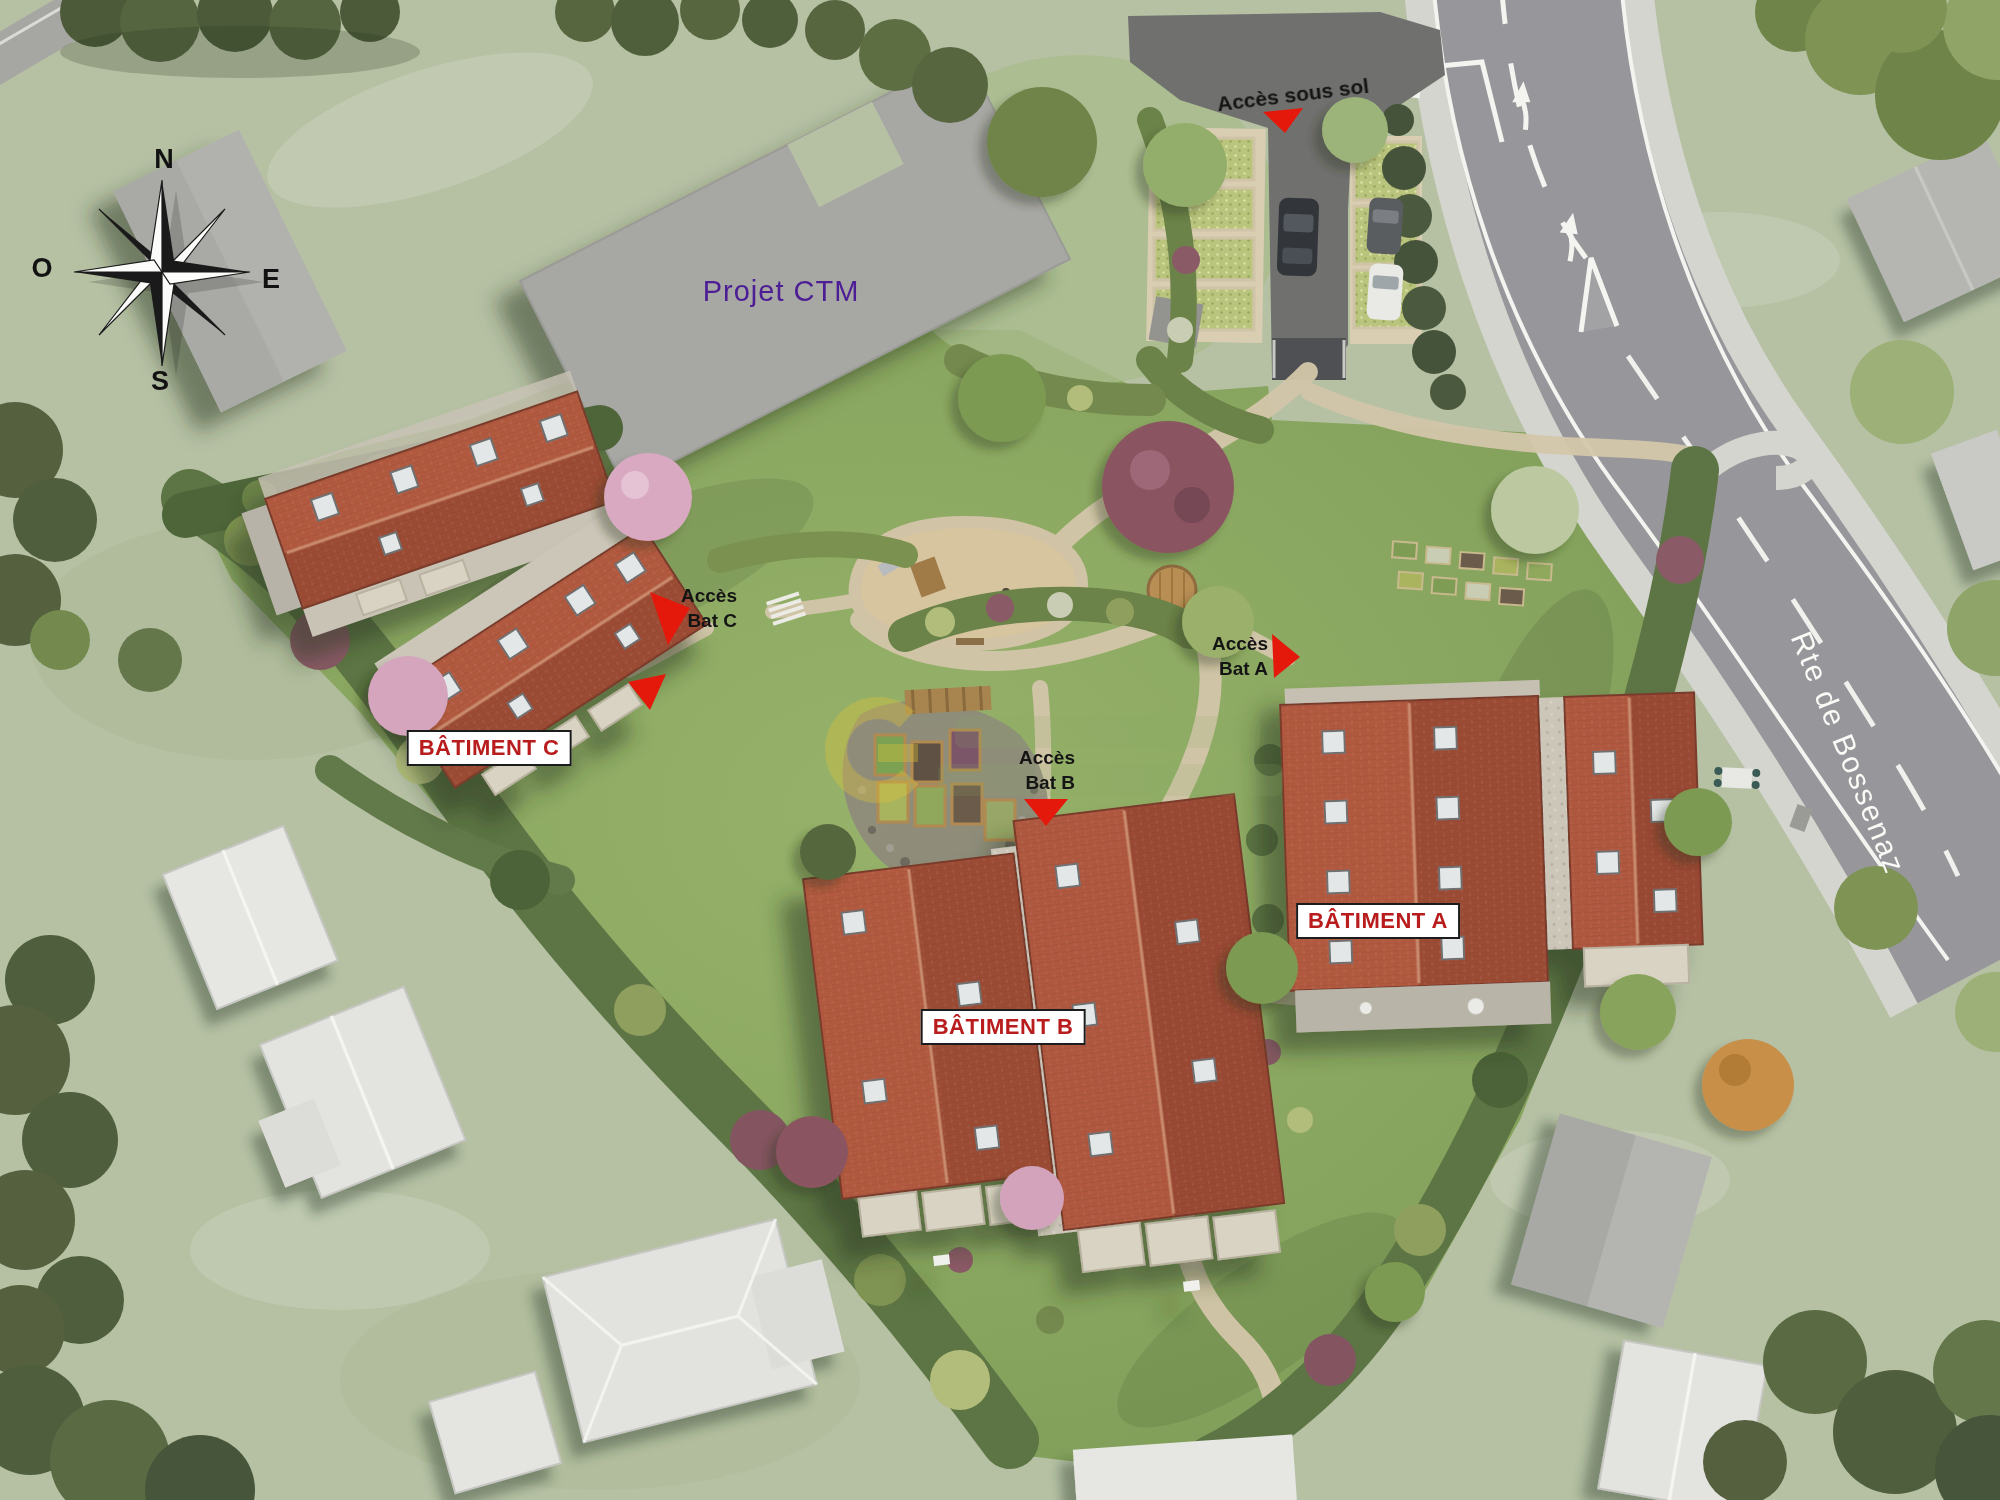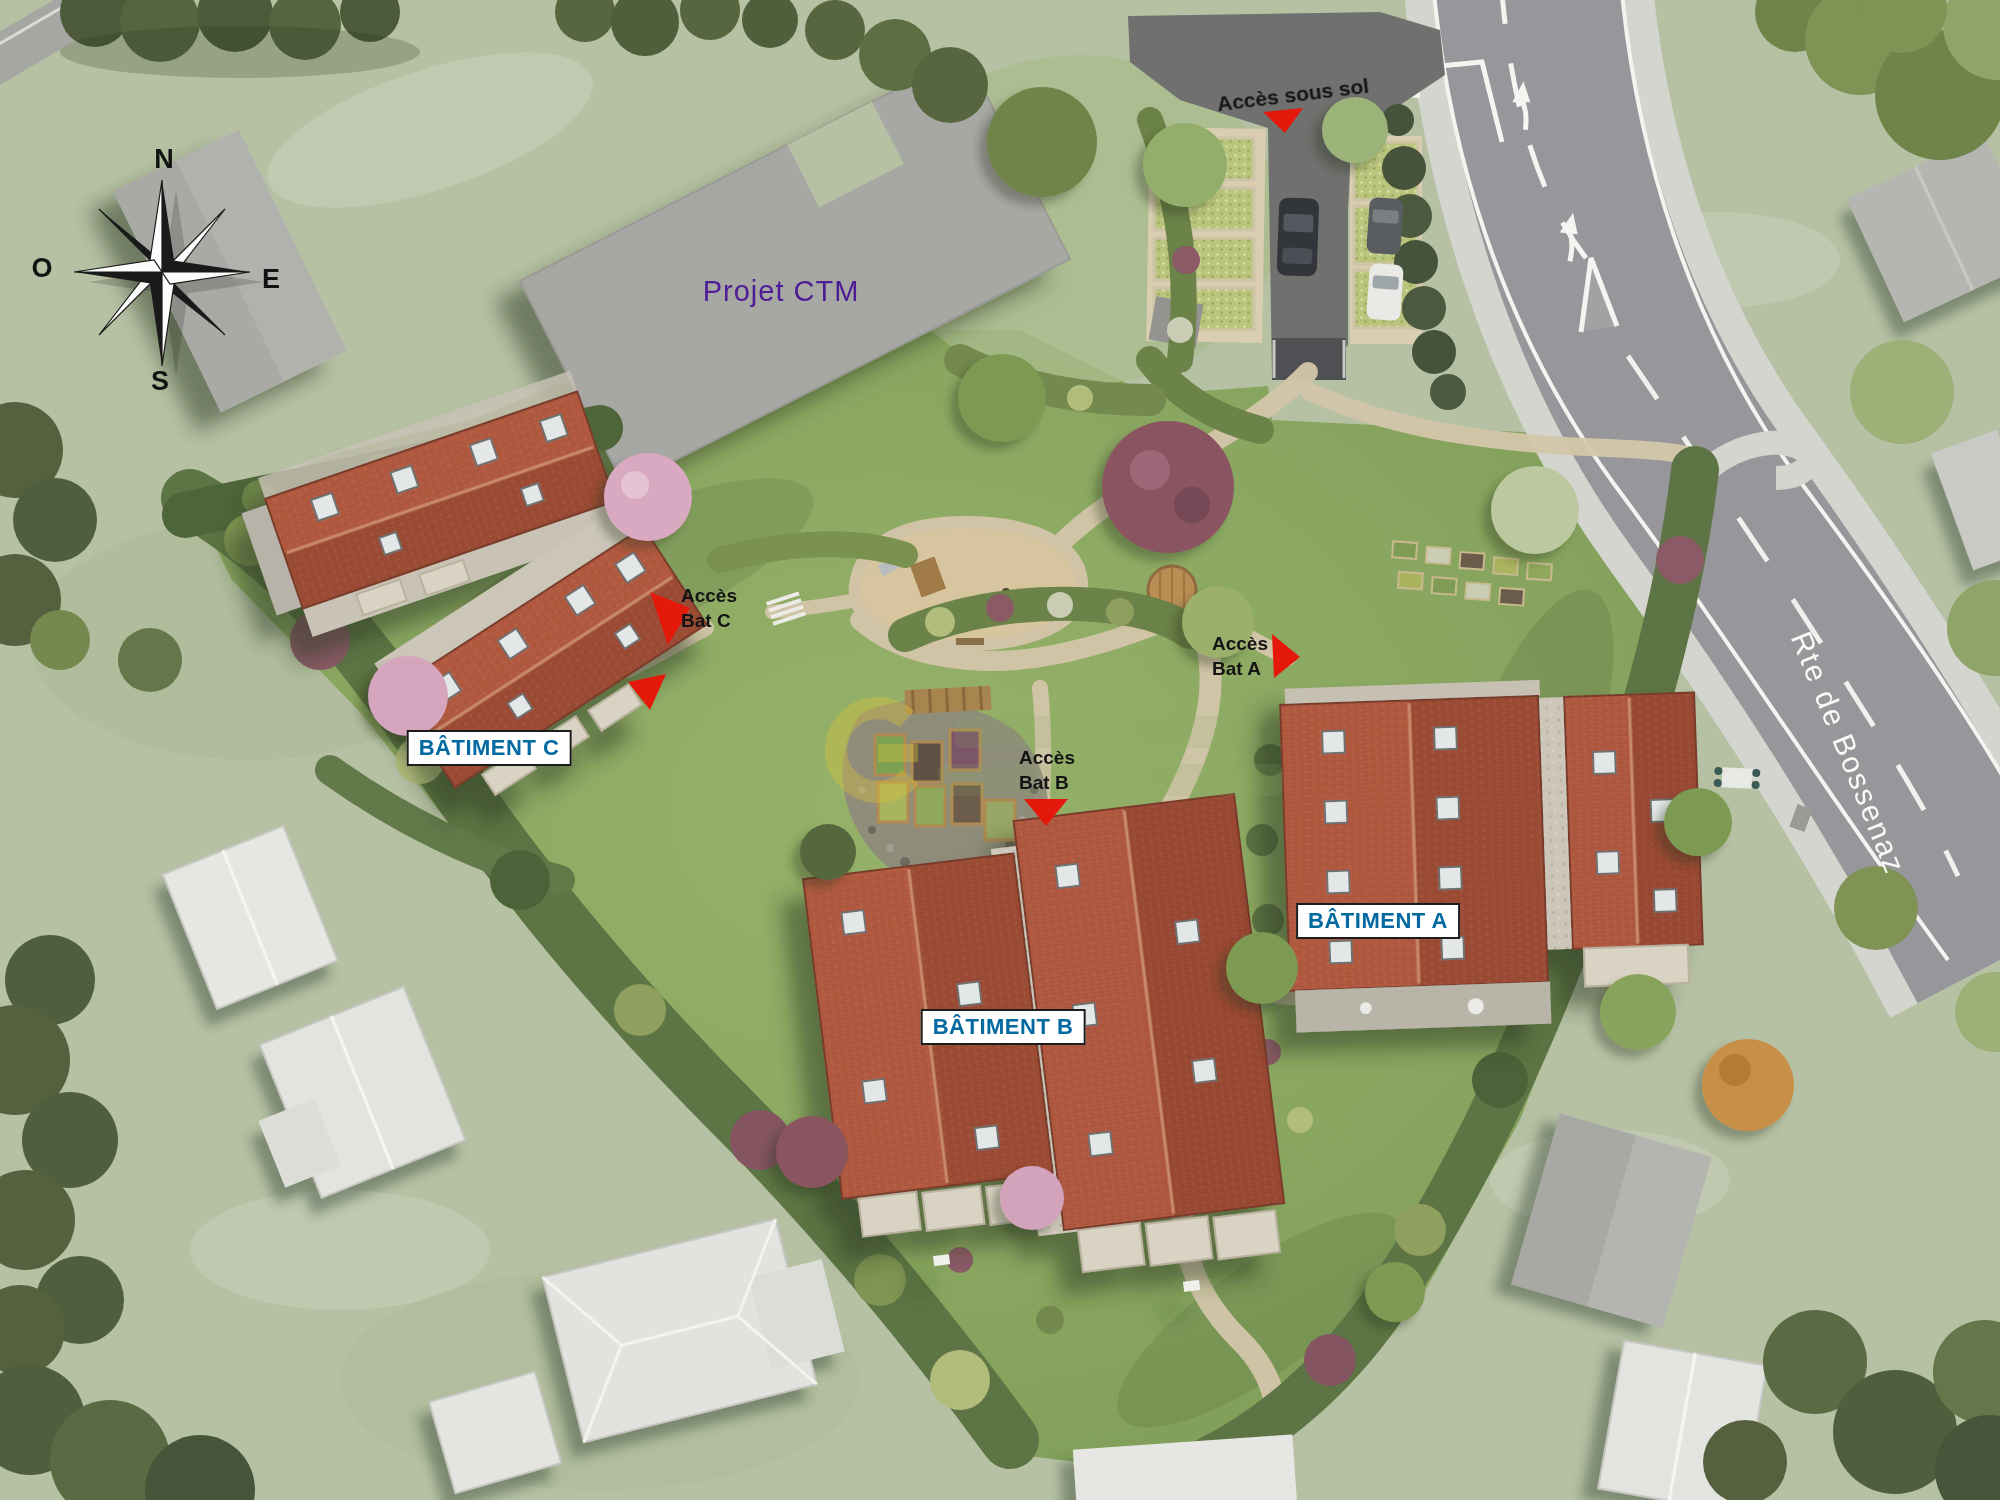--- a/index.html
+++ b/index.html
@@ -4,27 +4,27 @@
 <style>
   html,body{margin:0;padding:0;background:#888;}
   .stage{position:relative;width:2000px;height:1500px;overflow:hidden;
          font-family:"Liberation Sans",sans-serif;background:#b6c1a4;}
   .stage svg{position:absolute;left:0;top:0;}
   .lbl{position:absolute;transform:translate(-50%,-50%);white-space:nowrap;}
   .compass-letter{font-size:27px;font-weight:bold;color:#121212;}
   .projet{font-size:29px;color:#4c1d95;letter-spacing:1px;}
   .road-name{font-size:30px;color:#fafaf6;letter-spacing:2px;
              transform:translate(-50%,-50%) rotate(68deg);}
-  .acc{position:absolute;transform:translate(-50%,-50%);text-align:left;
+  .acc{position:absolute;transform:translate(-50%,-50%);text-align:right;
        font-size:19px;line-height:25px;font-weight:bold;color:#141414;}
   .acc span{display:block;}
   .acc-tilt{transform:translate(-50%,-50%) rotate(-7deg);font-size:21px;}
   .bbox{position:absolute;transform:translate(-50%,-50%);background:#ffffff;
         border:2px solid #1c1c1c;padding:3px 10px;font-size:22px;font-weight:bold;
-        color:#0369a1;letter-spacing:.5px;}
+        color:#b91c1c;letter-spacing:.5px;}
 </style>
 </head>
 <body>
 
 <div class="stage">
 <svg viewBox="0 0 2000 1500" width="2000" height="1500">
 <defs>
   <filter id="bshadow" x="-40%" y="-40%" width="180%" height="180%">
     <feDropShadow dx="-24" dy="20" stdDeviation="10" flood-color="#2c3722" flood-opacity="0.5"></feDropShadow>
   </filter>

